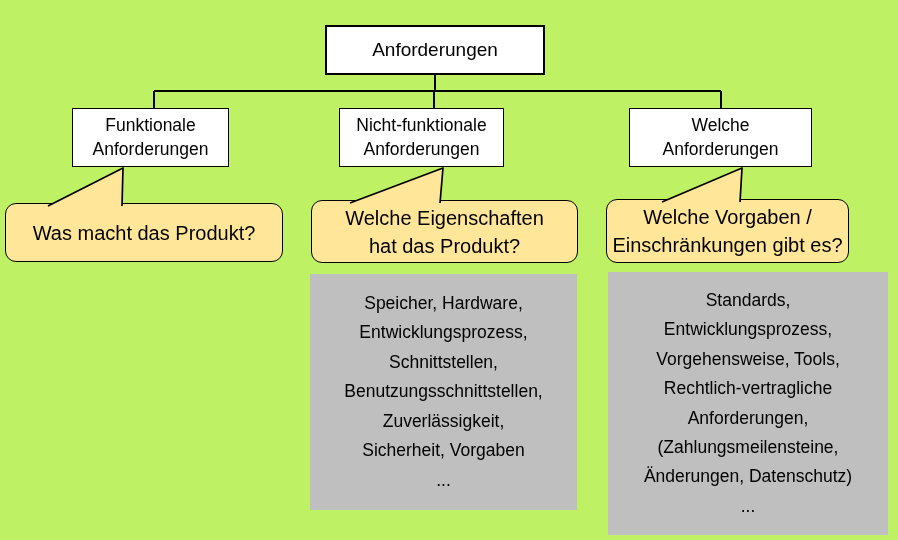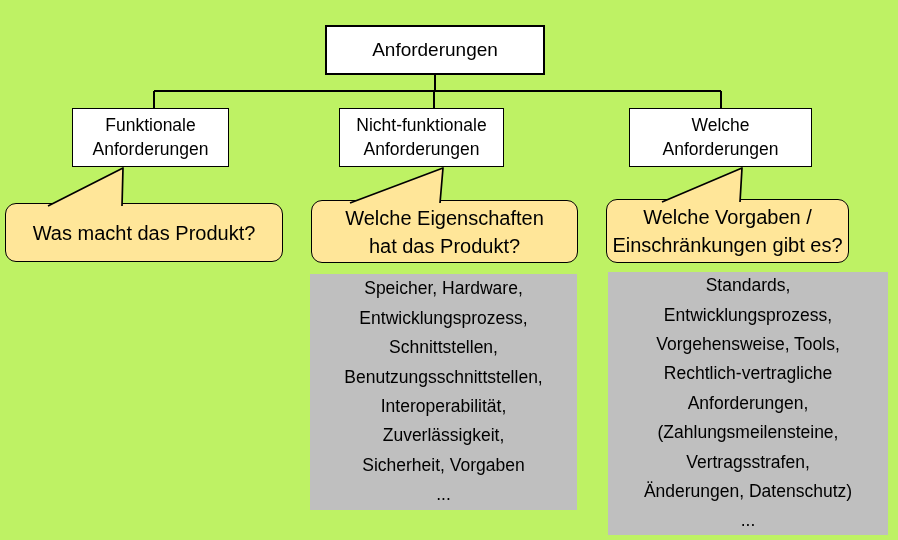--- a/index.html
+++ b/index.html
@@ -80,34 +80,32 @@
 hat das Produkt?</div>
 
   <div class="callout" style="left:606px;top:199px;width:243px;height:64px;">Welche Vorgaben /
 Einschränkungen gibt es?</div>
 
   <div class="detail-box" style="left:310px;top:274px;width:267px;height:236px;">
       <div>Speicher, Hardware,</div>
       <div>Entwicklungsprozess,</div>
       <div>Schnittstellen,</div>
       <div>Benutzungsschnittstellen,</div>
-      <div>Interoperabilität,</div>
       <div>Zuverlässigkeit,</div>
       <div>Sicherheit, Vorgaben</div>
       <div>...</div>
     </div>
 
   <div class="detail-box" style="left:608px;top:272px;width:280px;height:263px;">
       <div>Standards,</div>
       <div>Entwicklungsprozess,</div>
       <div>Vorgehensweise, Tools,</div>
       <div>Rechtlich-vertragliche</div>
       <div>Anforderungen,</div>
       <div>(Zahlungsmeilensteine,</div>
-      <div>Vertragsstrafen,</div>
       <div>Änderungen, Datenschutz)</div>
       <div>...</div>
     </div>
 
   <svg class="overlay" width="898" height="540" viewBox="0 0 898 540">
 
     <g stroke="var(--line-color)" stroke-width="2" fill="none">
       <path d="M435 75 V 91"></path>
       <path d="M154 91 H 721"></path>
       <path d="M154 91 V 108"></path>

